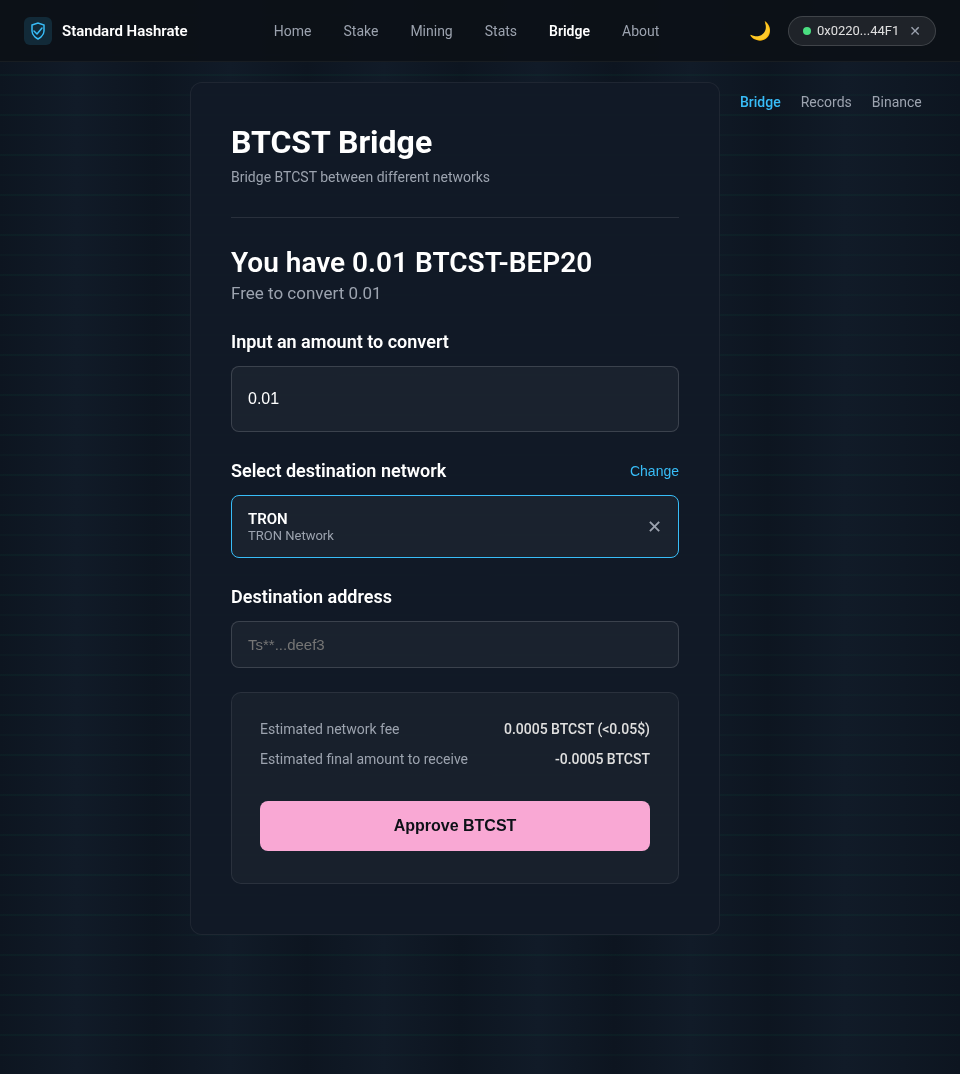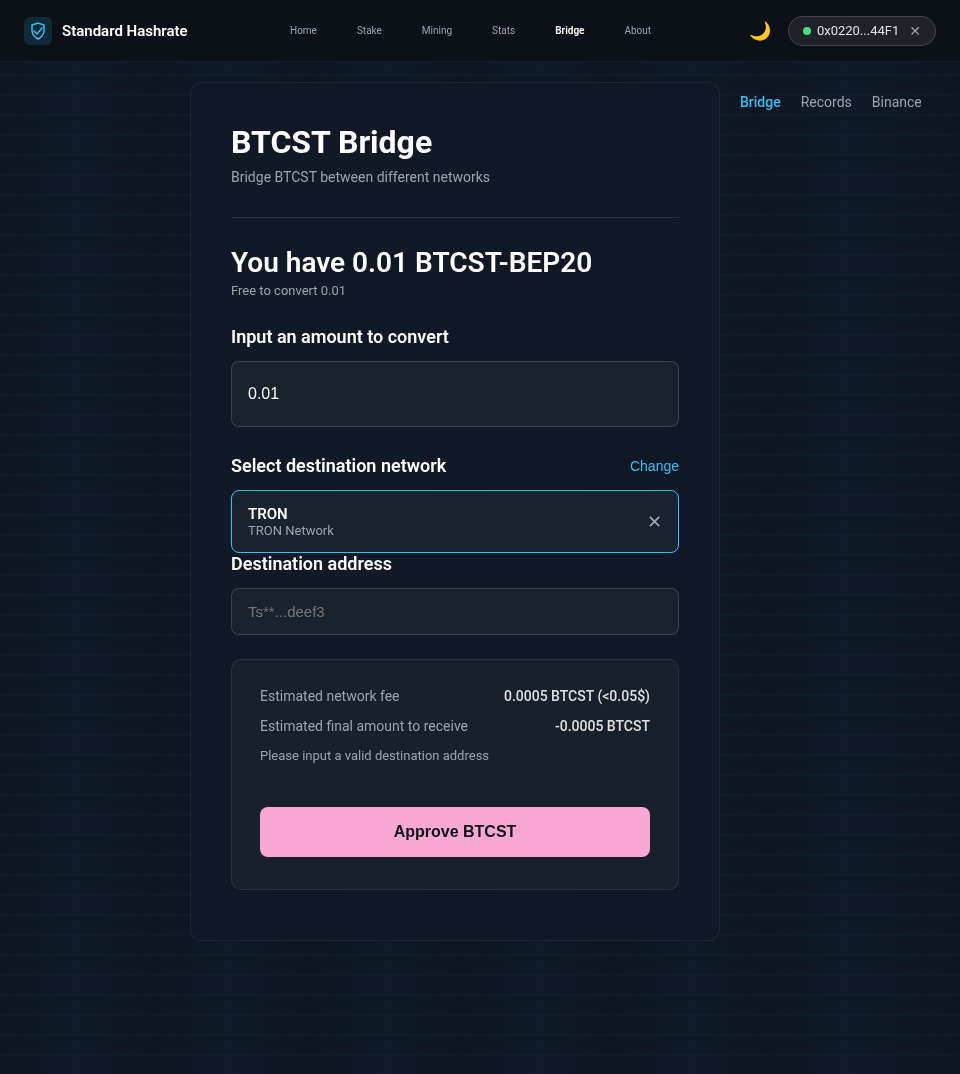--- a/index.html
+++ b/index.html
@@ -90,24 +90,23 @@
     }
 
     .navbar-nav {
       display: flex;
       align-items: center;
       gap: 32px;
     }
 
     .nav-link {
       color: #9ca3af;
-      font-size: 10px;
+      font-size: 14px;
       cursor: pointer;
       text-decoration: none;
-      margin-left: 8px;
     }
 
     .nav-link.active {
       color: #ffffff;
       font-weight: 600;
     }
 
     .navbar-right {
       display: flex;
       align-items: center;
@@ -201,21 +200,21 @@
     }
 
     .balance-main {
       font-size: 28px;
       font-weight: 600;
       color: #ffffff;
       margin-bottom: 4px;
     }
 
     .balance-sub {
-      font-size: 13px;
+      font-size: 17px;
       color: #9ca3af;
       margin-bottom: 28px;
     }
 
     .section-label {
       font-size: 18px;
       font-weight: 600;
       color: #ffffff;
       margin-bottom: 14px;
     }
@@ -254,20 +253,21 @@
 
     .network-selector {
       width: 100%;
       background: rgba(255,255,255,0.04);
       border: 1.5px solid #38bdf8;
       border-radius: 8px;
       padding: 14px 16px;
       display: flex;
       align-items: center;
       justify-content: space-between;
+      margin-bottom: 28px;
       cursor: pointer;
     }
 
     .network-info {
       display: flex;
       flex-direction: column;
     }
 
     .network-name {
       font-size: 15px;
@@ -452,21 +452,20 @@
         <div class="estimate-row">
           <span class="estimate-label">Estimated network fee</span>
           <span class="estimate-value">0.0005 BTCST (&lt;0.05$)</span>
         </div>
 
         <div class="estimate-row">
           <span class="estimate-label">Estimated final amount to receive</span>
           <span class="estimate-value">-0.0005 BTCST</span>
         </div>
 
-        <div class="estimate-warning">Please input a valid destination address</div>
 
         <button class="approve-btn">Approve BTCST</button>
       </div>
 
     </div>
   </div>
 
   <div class="right-sidebar">
     <div class="sidebar-nav">
       <a class="sidebar-nav-link active">Bridge</a>

